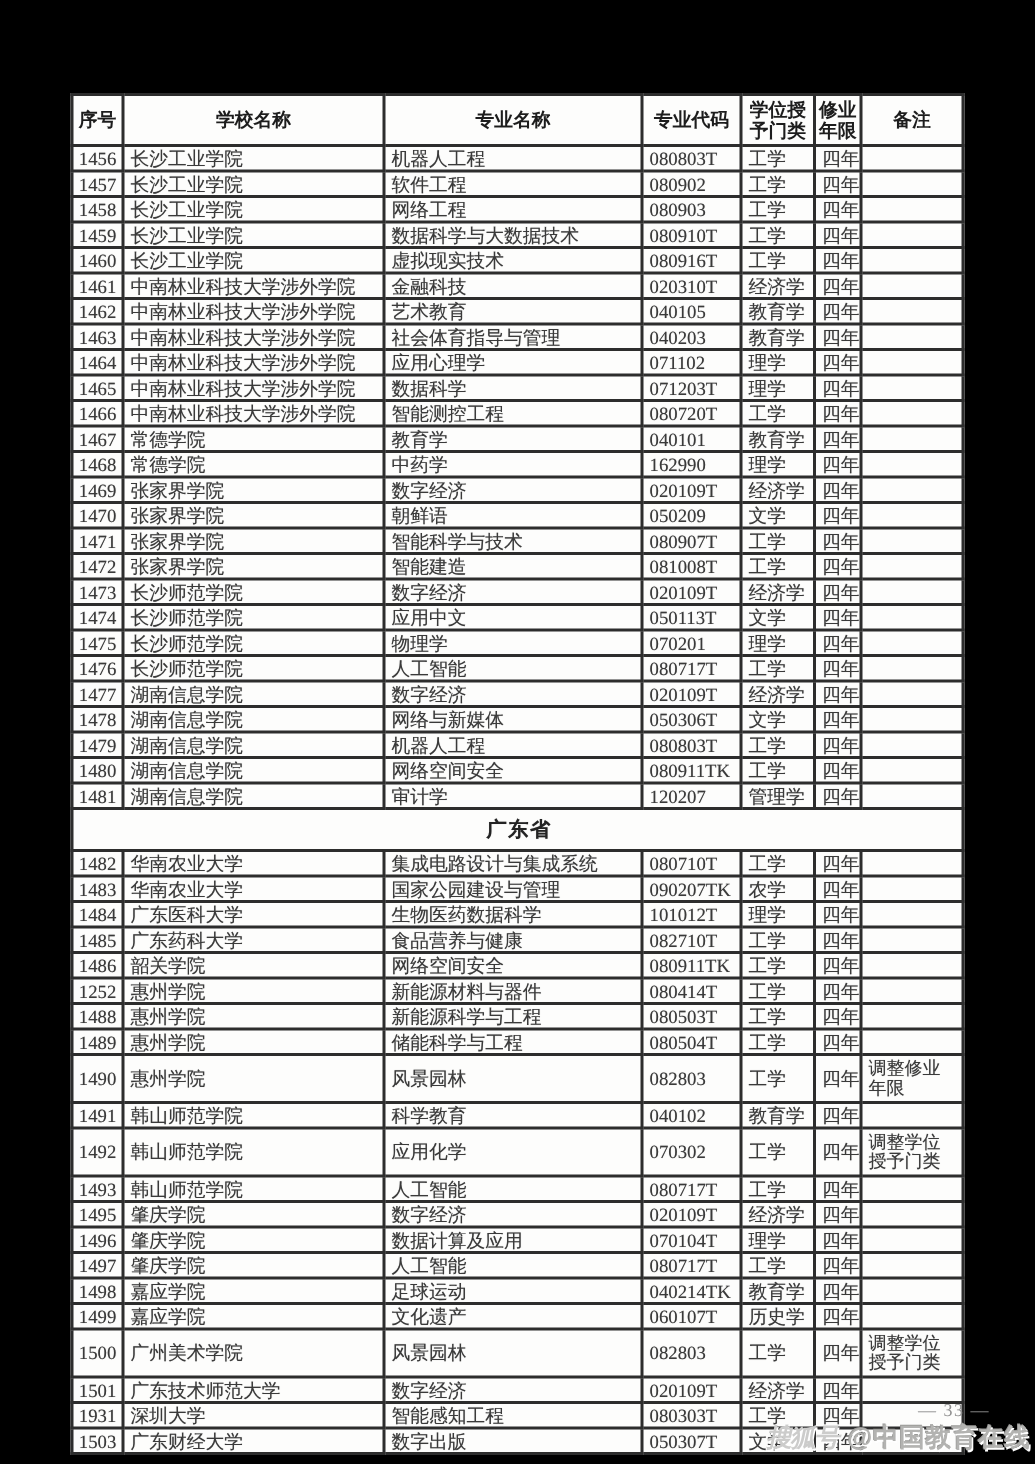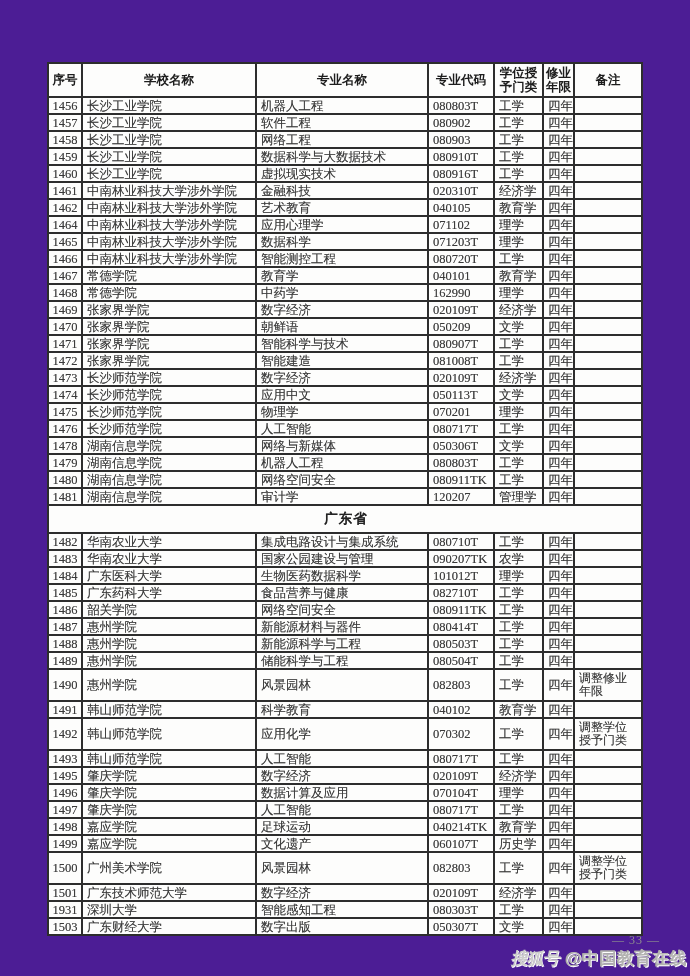--- a/index.html
+++ b/index.html
@@ -1,18 +1,18 @@
 <!DOCTYPE html>
 <html><head>
 <meta charset="utf-8">
 <style>
   html,body { margin:0; padding:0; }
   .sheet {
     position:relative; width:690px; height:976px;
-    background:#4c1d95; overflow:hidden;
+    background:#000000; overflow:hidden;
     font-family:"Liberation Serif","DejaVu Serif",serif;
   }
   table.majors {
     position:absolute; left:47px; top:62px; width:594px;
     border-collapse:collapse; table-layout:fixed;
     background:#fdfdfc;
   }
   table.majors col.c-no     { width:34px; }
   table.majors col.c-school { width:174px; }
   table.majors col.c-major  { width:172px; }
@@ -150,20 +150,29 @@
         <tr>
           <td class="cell-no">1462</td>
           <td>中南林业科技大学涉外学院</td>
           <td>艺术教育</td>
           <td>040105</td>
           <td>教育学</td>
           <td>四年</td>
           <td class="cell-note"></td>
         </tr>
         <tr>
+          <td class="cell-no">1463</td>
+          <td>中南林业科技大学涉外学院</td>
+          <td>社会体育指导与管理</td>
+          <td>040203</td>
+          <td>教育学</td>
+          <td>四年</td>
+          <td class="cell-note"></td>
+        </tr>
+        <tr>
           <td class="cell-no">1464</td>
           <td>中南林业科技大学涉外学院</td>
           <td>应用心理学</td>
           <td>071102</td>
           <td>理学</td>
           <td>四年</td>
           <td class="cell-note"></td>
         </tr>
         <tr>
           <td class="cell-no">1465</td>
@@ -267,20 +276,29 @@
         <tr>
           <td class="cell-no">1476</td>
           <td>长沙师范学院</td>
           <td>人工智能</td>
           <td>080717T</td>
           <td>工学</td>
           <td>四年</td>
           <td class="cell-note"></td>
         </tr>
         <tr>
+          <td class="cell-no">1477</td>
+          <td>湖南信息学院</td>
+          <td>数字经济</td>
+          <td>020109T</td>
+          <td>经济学</td>
+          <td>四年</td>
+          <td class="cell-note"></td>
+        </tr>
+        <tr>
           <td class="cell-no">1478</td>
           <td>湖南信息学院</td>
           <td>网络与新媒体</td>
           <td>050306T</td>
           <td>文学</td>
           <td>四年</td>
           <td class="cell-note"></td>
         </tr>
         <tr>
           <td class="cell-no">1479</td>
@@ -351,21 +369,21 @@
         <tr>
           <td class="cell-no">1486</td>
           <td>韶关学院</td>
           <td>网络空间安全</td>
           <td>080911TK</td>
           <td>工学</td>
           <td>四年</td>
           <td class="cell-note"></td>
         </tr>
         <tr>
-          <td class="cell-no">1487</td>
+          <td class="cell-no">1252</td>
           <td>惠州学院</td>
           <td>新能源材料与器件</td>
           <td>080414T</td>
           <td>工学</td>
           <td>四年</td>
           <td class="cell-note"></td>
         </tr>
         <tr>
           <td class="cell-no">1488</td>
           <td>惠州学院</td>

